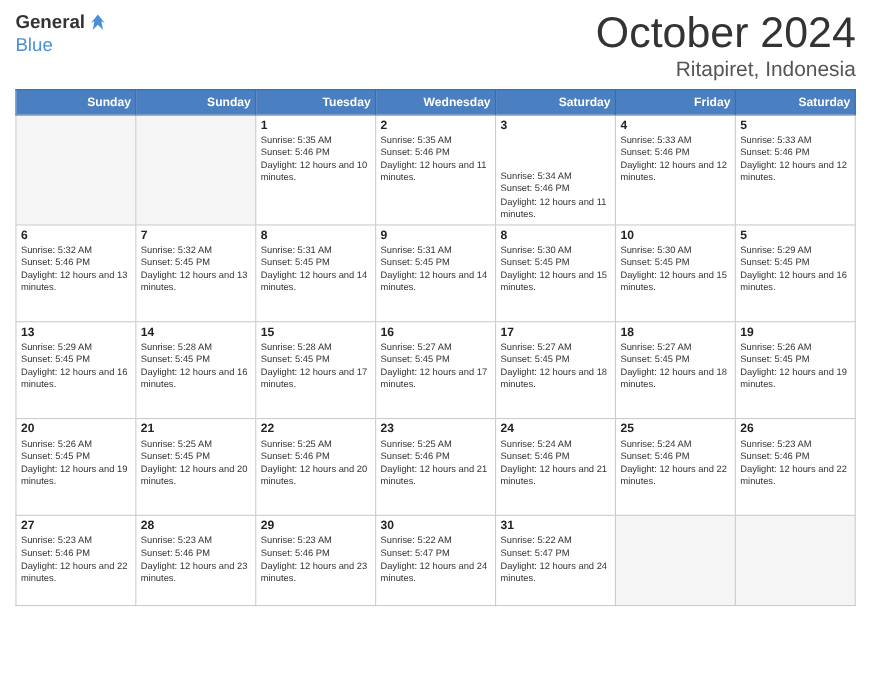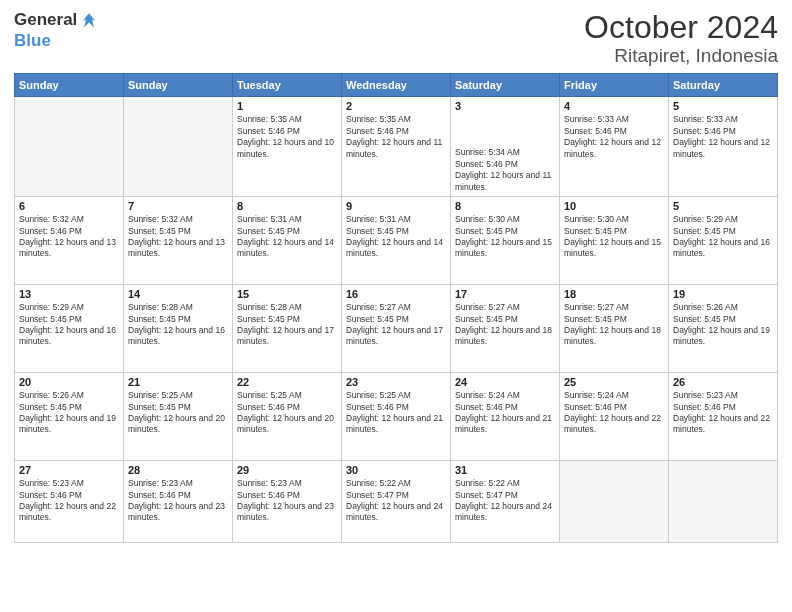--- a/index.html
+++ b/index.html
@@ -30,21 +30,21 @@
     }
     .logo-icon {
       width: 28px;
       height: 28px;
       margin-left: 2px;
     }
     .title-block {
       text-align: right;
     }
     .month-title {
-      font-size: 32px;
+      font-size: 39px;
       font-weight: 300;
       color: #333;
       line-height: 1.1;
     }
     .location {
       font-size: 19px;
       color: #555;
     }
     .calendar {
       flex: 1;
@@ -52,21 +52,21 @@
       border-collapse: collapse;
       width: 100%;
       table-layout: fixed;
     }
     .calendar th {
       background: #4a7fc1;
       color: #fff;
       font-size: 11px;
       font-weight: bold;
       padding: 5px 4px;
-      text-align: left;
+      text-align: right;
       border: 1px solid #3a6ab0;
     }
     .calendar td {
       border: 1px solid #ccc;
       vertical-align: top;
       padding: 3px 4px;
       font-size: 9px;
       color: #333;
       background: #fff;
       height: 88px;
@@ -95,21 +95,21 @@
 
 <div class="page">
   <div class="header">
     <div class="logo">
       <div>
         <div style="font-size:17px;font-weight:bold;color:#333;line-height:1.1;">
           <span style="color:#333;">General</span><svg class="logo-icon" viewBox="0 0 28 28" style="display:inline-block;vertical-align:middle;width:22px;height:22px;margin-left:1px;">
               <polygon points="14,4 22,14 18,12 20,22 14,16 8,22 10,12 6,14" fill="#4a90d9"></polygon>
             </svg>
         </div>
-        <div style="font-size:17px;font-weight:bold;color:#4a90d9;line-height:1.1;">Blue</div>
+        <div style="font-size:17px;font-weight:normal;color:#4a90d9;line-height:1.1;">Blue</div>
       </div>
     </div>
     <div class="title-block">
       <div class="month-title">October 2024</div>
       <div class="location">Ritapiret, Indonesia</div>
     </div>
   </div>
 
   <table class="calendar">
     <thead>

